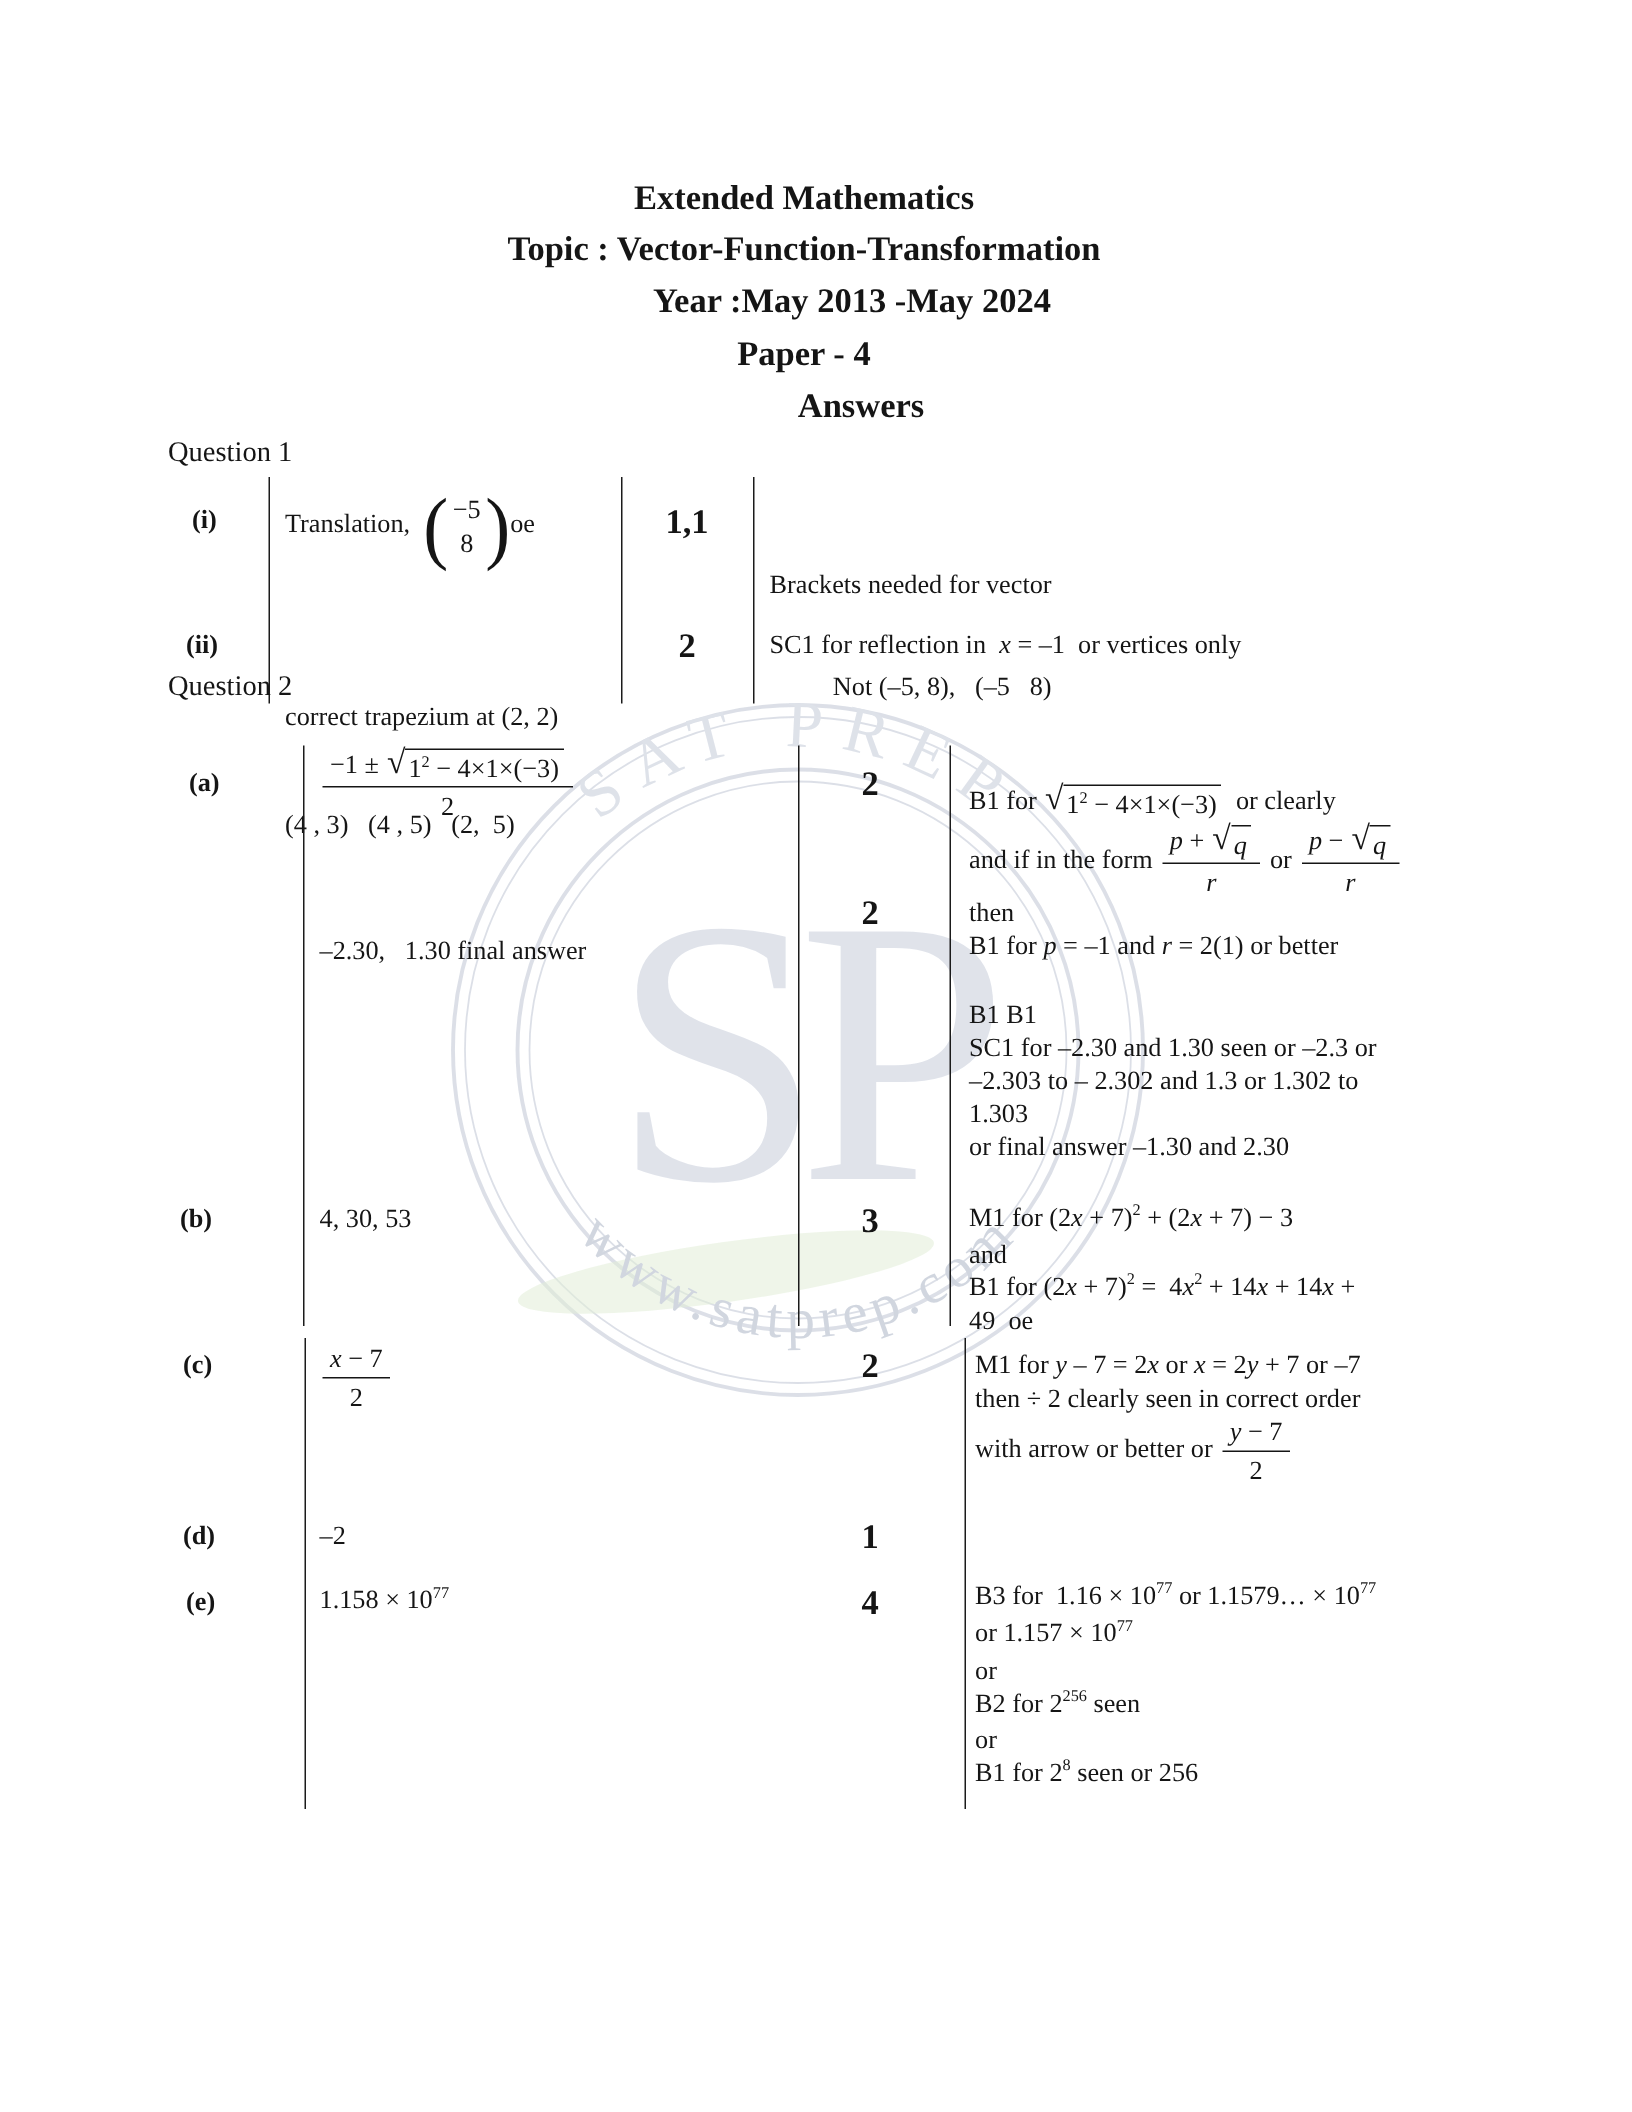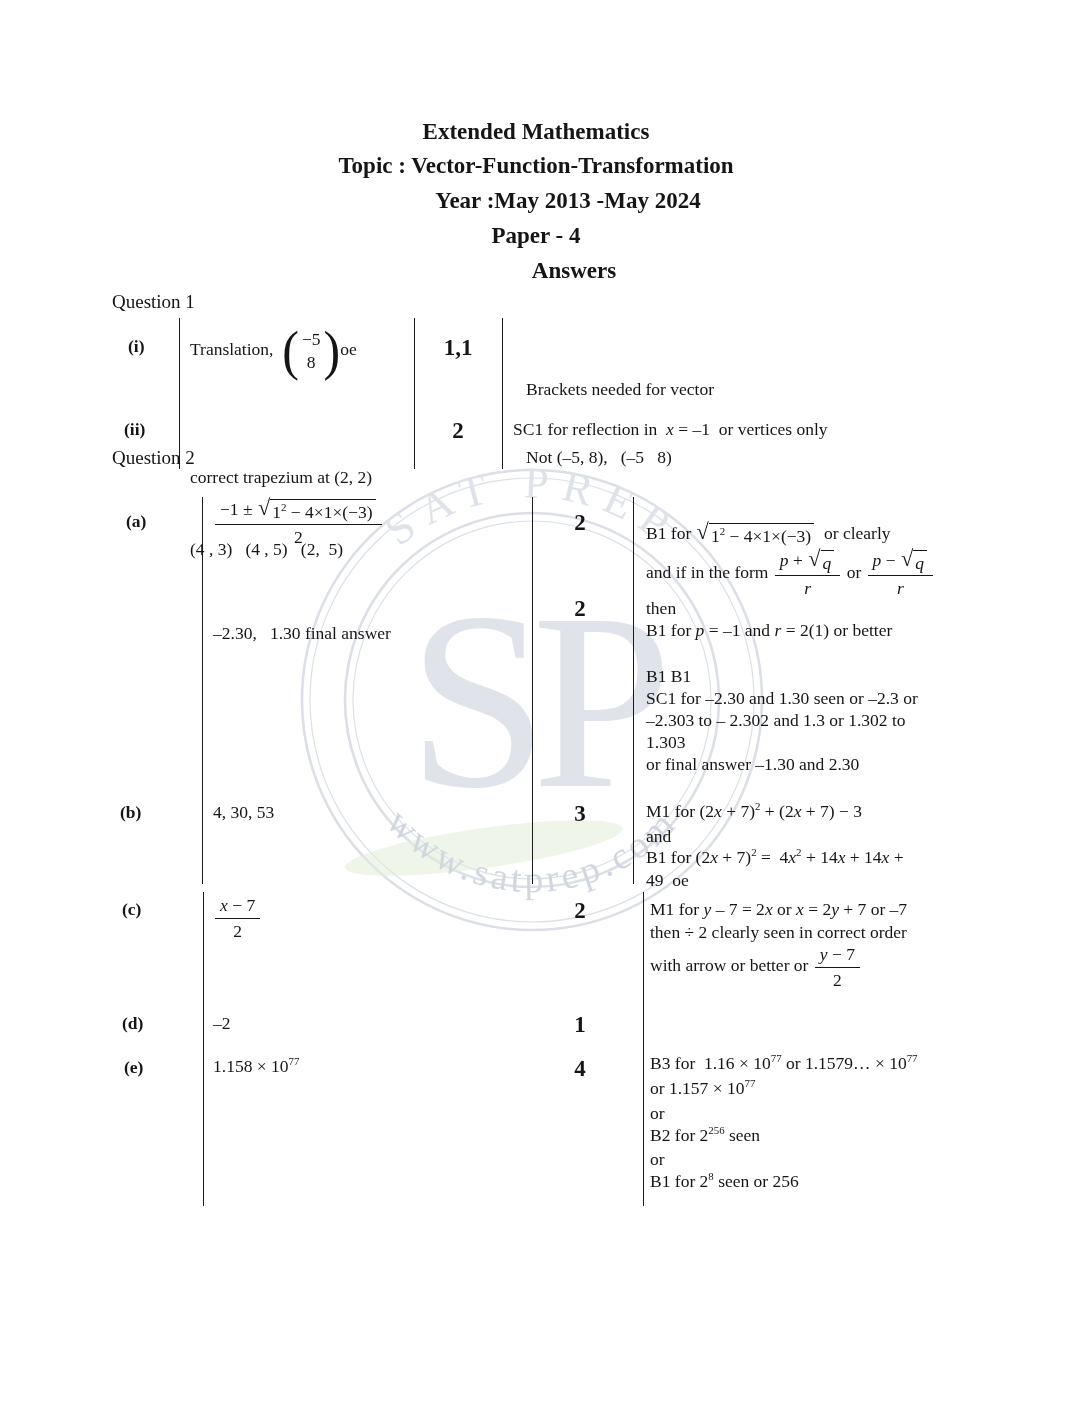--- a/index.html
+++ b/index.html
@@ -59,21 +59,21 @@
 
   <div class="qhead" style="left:112px;top:291px;">Question 1</div>
 
   <div class="vline" style="left:179px;top:318px;height:151px;"></div>
   <div class="vline" style="left:414px;top:318px;height:151px;"></div>
   <div class="vline" style="left:502px;top:318px;height:151px;"></div>
 
   <div class="cell b" style="left:128px;top:335px;">(i)</div>
   <div class="cell" style="left:190px;top:328px;"><span>Translation,  </span><span class="vec"><span class="paren">(</span><span class="col"><span>−5</span><span>8</span></span><span class="paren">)</span></span><span>oe</span></div>
   <div class="marks" style="left:433px;top:335px;">1,1</div>
-  <div class="cell" style="left:526px;top:333px;">
+  <div class="cell" style="left:513px;top:333px;text-align:right;">
     <div>Brackets needed for vector</div>
     <div>Not (–5, 8),   (–5   8)</div>
   </div>
 
   <div class="cell b" style="left:124px;top:418px;">(ii)</div>
   <div class="cell" style="left:190px;top:417px;line-height:24px;">
     <div>correct trapezium at (2, 2)</div>
     <div>(4 , 3)   (4 , 5)   (2,  5)</div>
   </div>
   <div class="marks" style="left:433px;top:418px;">2</div>

